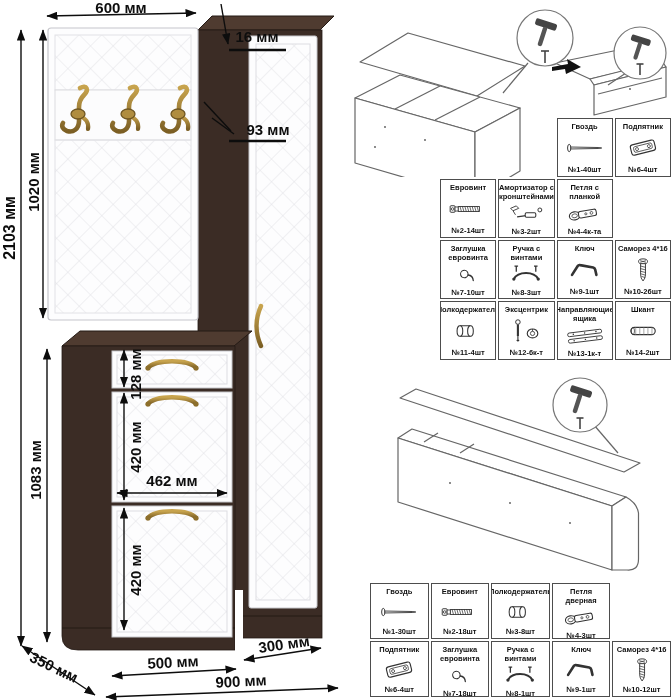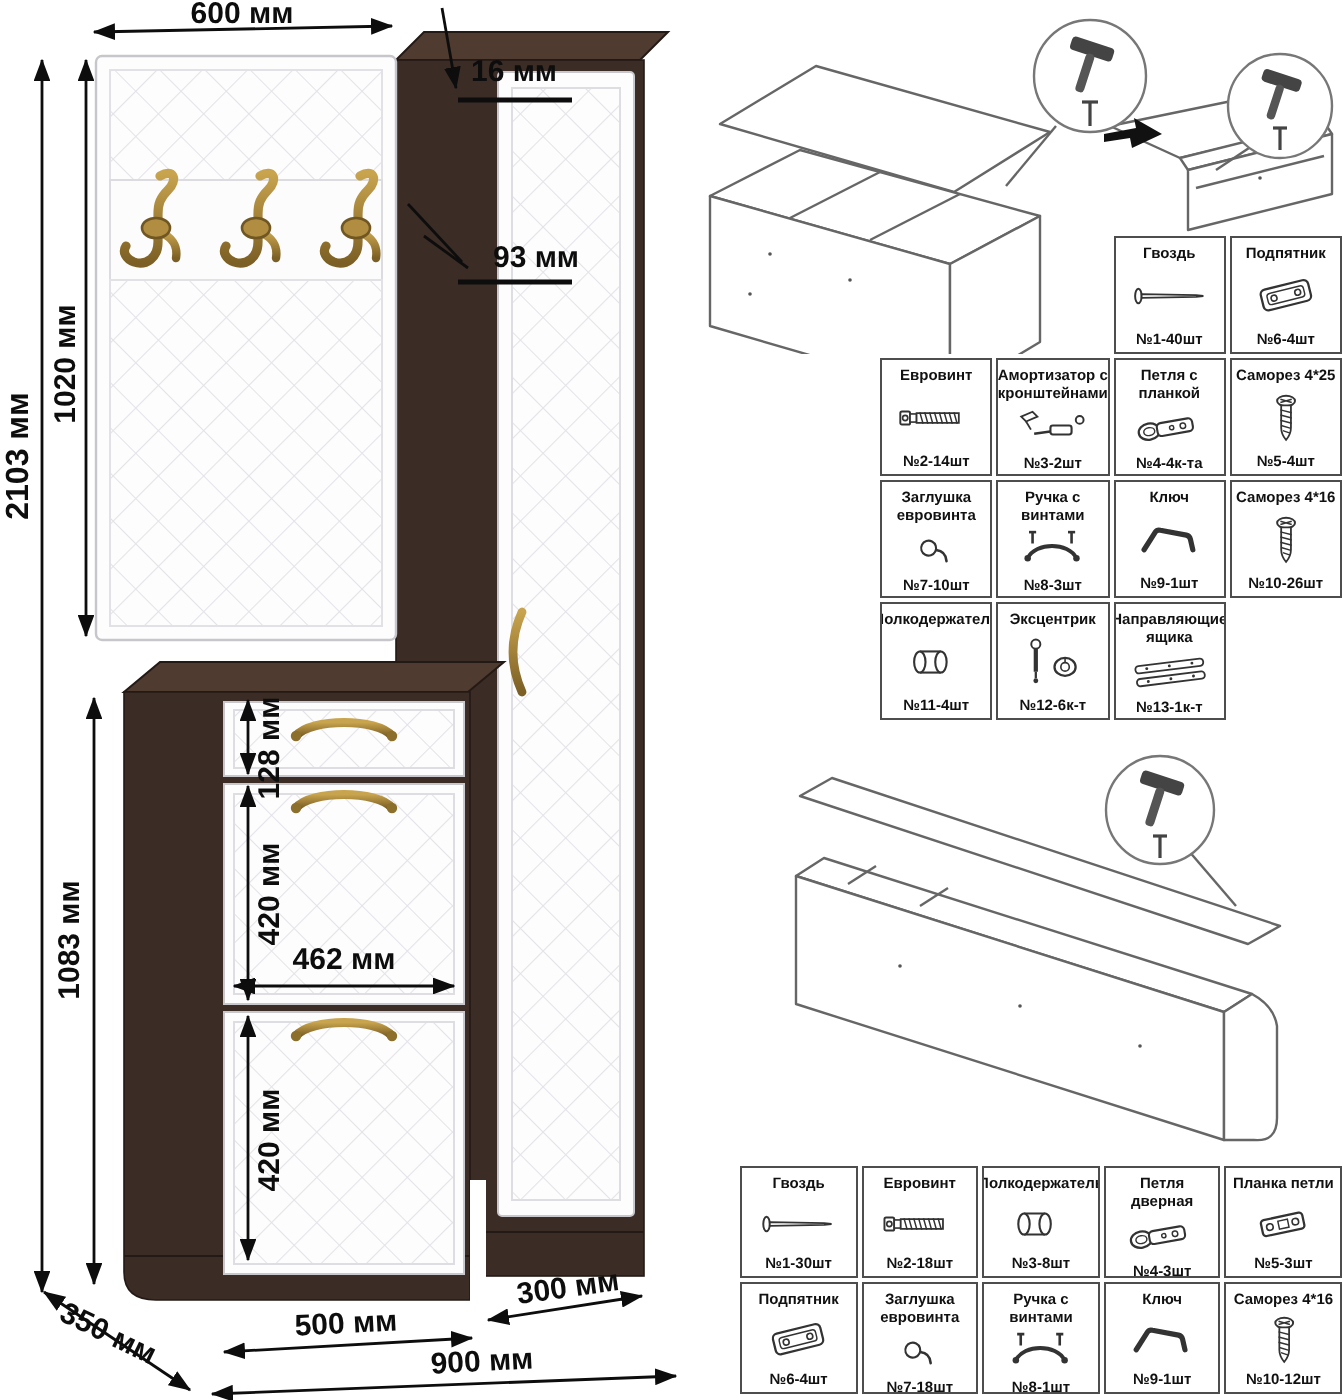--- a/index.html
+++ b/index.html
@@ -349,27 +349,20 @@
       </svg>
       <div class="hw-qty">№3-2шт</div>
     </div>
     <div class="hw-cell" style="grid-area: 2 / 3;">
       <div class="hw-title">Петля с планкой</div>
       <svg class="hw-icon" viewBox="0 0 48 32" preserveAspectRatio="xMidYMid meet">
         <use href="#sym-hinge"></use>
       </svg>
       <div class="hw-qty">№4-4к-та</div>
     </div>
-    <div class="hw-cell" style="grid-area: 2 / 4;">
-      <div class="hw-title">Саморез 4*25</div>
-      <svg class="hw-icon" viewBox="0 0 48 32" preserveAspectRatio="xMidYMid meet">
-        <use href="#sym-screw"></use>
-      </svg>
-      <div class="hw-qty">№5-4шт</div>
-    </div>
     <div class="hw-cell" style="grid-area: 3 / 1;">
       <div class="hw-title">Заглушка евровинта</div>
       <svg class="hw-icon" viewBox="0 0 48 32" preserveAspectRatio="xMidYMid meet">
         <use href="#sym-cap"></use>
       </svg>
       <div class="hw-qty">№7-10шт</div>
     </div>
     <div class="hw-cell" style="grid-area: 3 / 2;">
       <div class="hw-title">Ручка с винтами</div>
       <svg class="hw-icon" viewBox="0 0 48 32" preserveAspectRatio="xMidYMid meet">
@@ -404,20 +397,27 @@
         <use href="#sym-cam-lock"></use>
       </svg>
       <div class="hw-qty">№12-6к-т</div>
     </div>
     <div class="hw-cell" style="grid-area: 4 / 3;">
       <div class="hw-title">Направляющие ящика</div>
       <svg class="hw-icon" viewBox="0 0 48 32" preserveAspectRatio="xMidYMid meet">
         <use href="#sym-drawer-slides"></use>
       </svg>
       <div class="hw-qty">№13-1к-т</div>
+    </div>
+    <div class="hw-cell" style="grid-area: 4 / 4;">
+      <div class="hw-title">Шкант</div>
+      <svg class="hw-icon" viewBox="0 0 48 32" preserveAspectRatio="xMidYMid meet">
+        <use href="#sym-dowel"></use>
+      </svg>
+      <div class="hw-qty">№14-2шт</div>
     </div>
   </div>
 <div id="hw-table-bottom" class="hw-table hw-table-bottom">
     <div class="hw-cell" style="grid-area: 1 / 1;">
       <div class="hw-title">Гвоздь</div>
       <svg class="hw-icon" viewBox="0 0 48 32" preserveAspectRatio="xMidYMid meet">
         <use href="#sym-nail"></use>
       </svg>
       <div class="hw-qty">№1-30шт</div>
     </div>
@@ -435,27 +435,20 @@
       </svg>
       <div class="hw-qty">№3-8шт</div>
     </div>
     <div class="hw-cell" style="grid-area: 1 / 4;">
       <div class="hw-title">Петля дверная</div>
       <svg class="hw-icon" viewBox="0 0 48 32" preserveAspectRatio="xMidYMid meet">
         <use href="#sym-hinge"></use>
       </svg>
       <div class="hw-qty">№4-3шт</div>
     </div>
-    <div class="hw-cell" style="grid-area: 1 / 5;">
-      <div class="hw-title">Планка петли</div>
-      <svg class="hw-icon" viewBox="0 0 48 32" preserveAspectRatio="xMidYMid meet">
-        <use href="#sym-hinge-plate"></use>
-      </svg>
-      <div class="hw-qty">№5-3шт</div>
-    </div>
     <div class="hw-cell" style="grid-area: 2 / 1;">
       <div class="hw-title">Подпятник</div>
       <svg class="hw-icon" viewBox="0 0 48 32" preserveAspectRatio="xMidYMid meet">
         <use href="#sym-glide"></use>
       </svg>
       <div class="hw-qty">№6-4шт</div>
     </div>
     <div class="hw-cell" style="grid-area: 2 / 2;">
       <div class="hw-title">Заглушка евровинта</div>
       <svg class="hw-icon" viewBox="0 0 48 32" preserveAspectRatio="xMidYMid meet">

